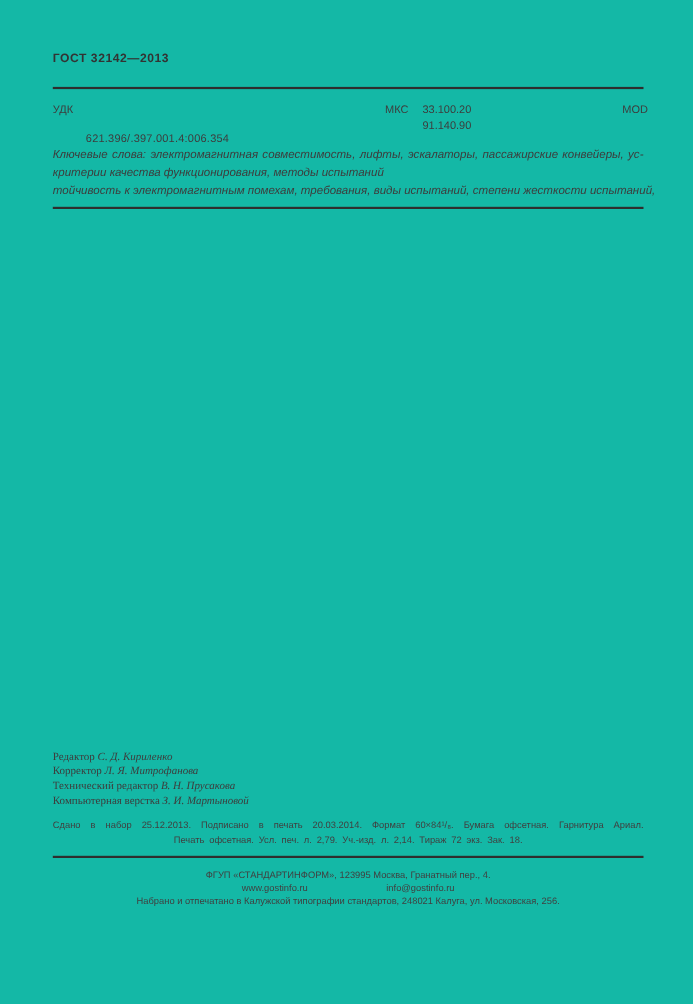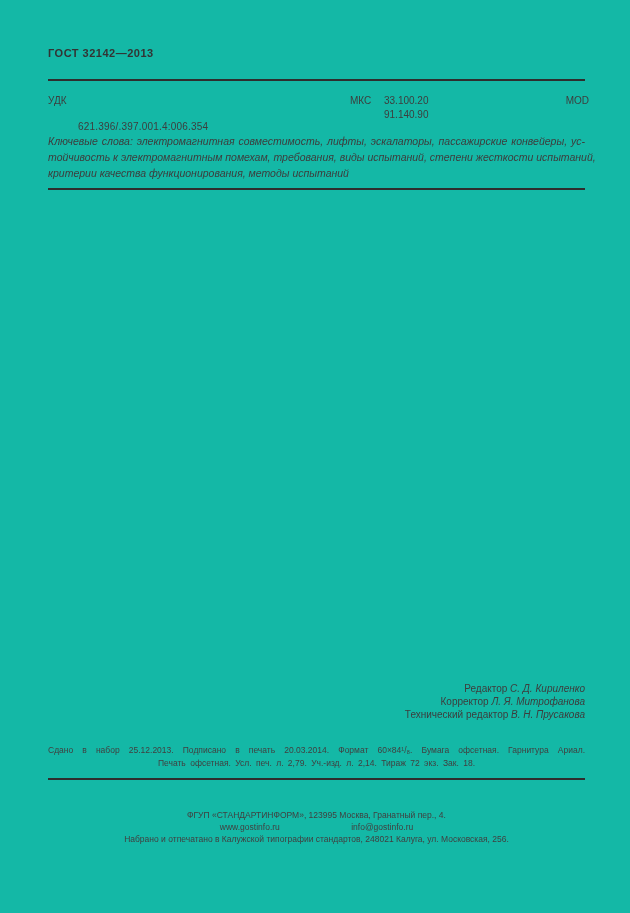--- a/index.html
+++ b/index.html
@@ -77,24 +77,25 @@
   .kw-line.last {
     text-align: left;
     text-align-last: left;
   }
 
   .credits {
     position: absolute;
     top: 682px;
     left: 0;
     width: 100%;
-    text-align: right;
+    text-align: left;
     font-size: 10px;
     line-height: 13.2px;
     color: #3d3d3d;
+    font-family: Liberation Serif, serif;
   }
   .credits .name { font-style: italic; }
 
   .imprint {
     position: absolute;
     top: 744px;
     left: 0;
     width: 100%;
     font-size: 8.5px;
     line-height: 13px;
@@ -112,21 +113,20 @@
 
   .publisher {
     position: absolute;
     top: 789px;
     left: 0;
     width: 100%;
     text-align: center;
     font-size: 8.5px;
     line-height: 12.2px;
     color: #404040;
-    margin-top: 20px;
   }
   .publisher .website { margin-right: 13px; }
   .publisher .email   { margin-left: 13px; padding-left: 43px; }
 </style>
 </head>
 <body>
 
 <div class="page">
   <div class="content">
 
@@ -140,38 +140,42 @@
       <span class="mks-label">МКС</span>
       <span class="mks-codes">
         <span style="display:block">33.100.20</span>
         <span style="display:block">91.140.90</span>
       </span>
       <span class="mod-code">MOD</span>
     </div>
 
     <div class="keywords">
       <div class="kw-line">Ключевые слова: электромагнитная совместимость, лифты, эскалаторы, пассажирские конвейеры, ус-</div>
+      <div class="kw-line last">критерии качества функционирования,  методы  испытаний</div>
       <div class="kw-line">тойчивость к электромагнитным помехам, требования, виды испытаний, степени жесткости испытаний,</div>
-      <div class="kw-line last">критерии качества функционирования,  методы  испытаний</div>
     </div>
 
     <div class="rule rule-2"></div>
 
     <div class="credits">
       <div class="credit-line">
         <span>Редактор</span>
         <span class="name">С. Д. Кириленко</span>
       </div>
       <div class="credit-line">
         <span>Корректор</span>
         <span class="name">Л. Я. Митрофанова</span>
       </div>
       <div class="credit-line">
         <span>Технический редактор</span>
         <span class="name">В. Н. Прусакова</span>
+      </div>
+      <div class="credit-line">
+        <span>Компьютерная верстка</span>
+        <span class="name">З. И. Мартыновой</span>
       </div>
     </div>
 
     <div class="imprint">
       <div class="imprint-line1">Сдано в набор 25.12.2013. Подписано в печать 20.03.2014. Формат 60×84¹/₈. Бумага офсетная. Гарнитура Ариал.</div>
       <div class="imprint-line2">Печать офсетная.  Усл. печ. л. 2,79.  Уч.-изд. л. 2,14.  Тираж 72 экз.  Зак. 18.</div>
     </div>
 
     <div class="rule rule-3"></div>
 

